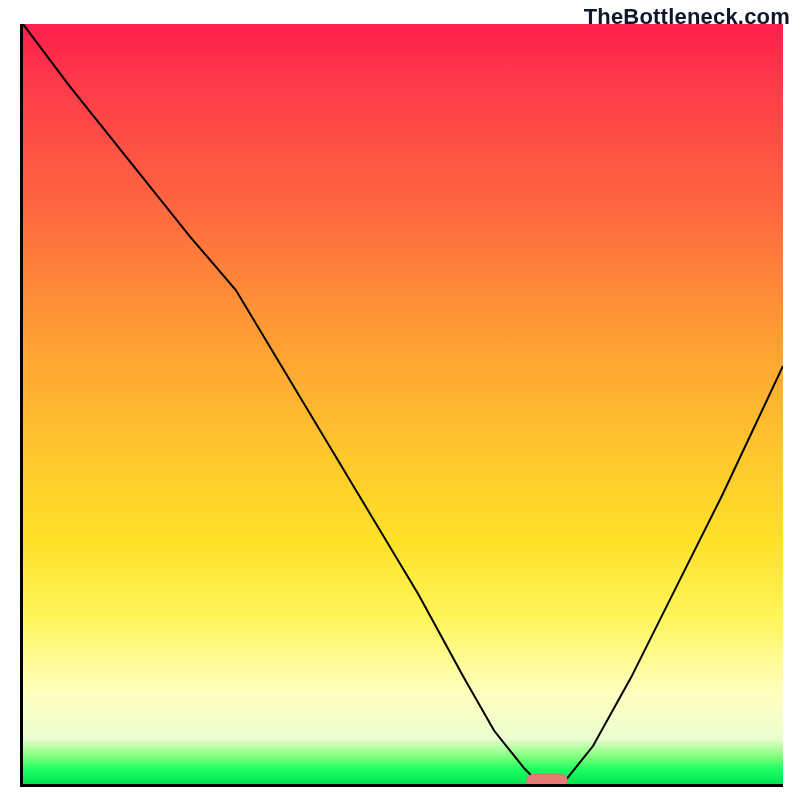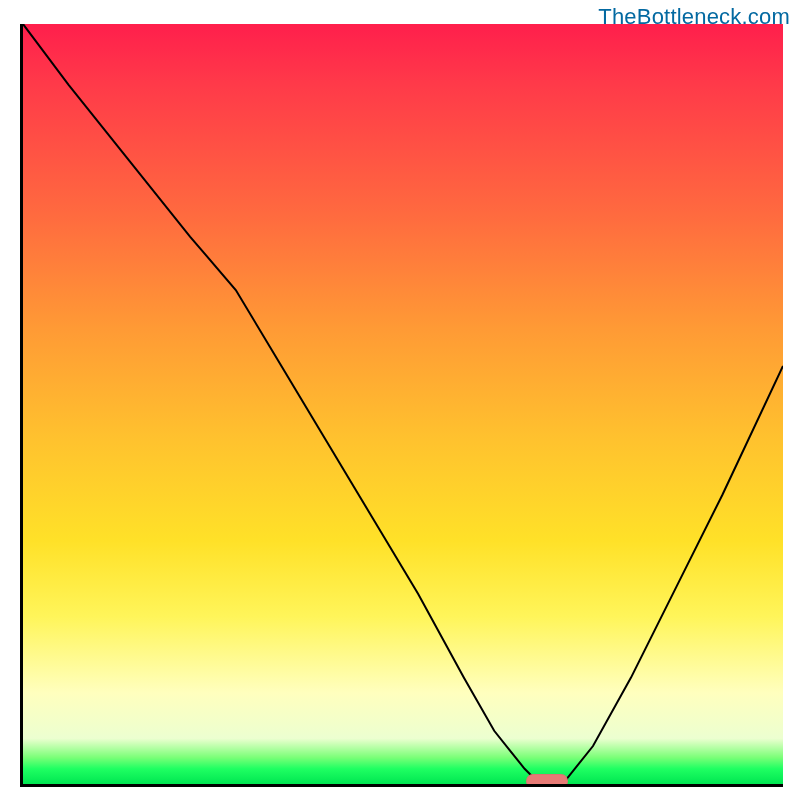--- a/index.html
+++ b/index.html
@@ -14,22 +14,22 @@
   .chart-wrap {
     position: relative;
     width: 800px;
     height: 800px;
   }
   .watermark {
     position: absolute;
     top: 4px;
     right: 10px;
     font-size: 22px;
-    font-weight: 400;
-    color: #0369a1;
+    font-weight: 700;
+    color: #0f172a;
     letter-spacing: 0.2px;
     z-index: 10;
   }
   .plot {
     position: absolute;
     left: 20px;
     top: 24px;
     width: 760px;
     height: 760px;
     border-left: 3px solid #000;

